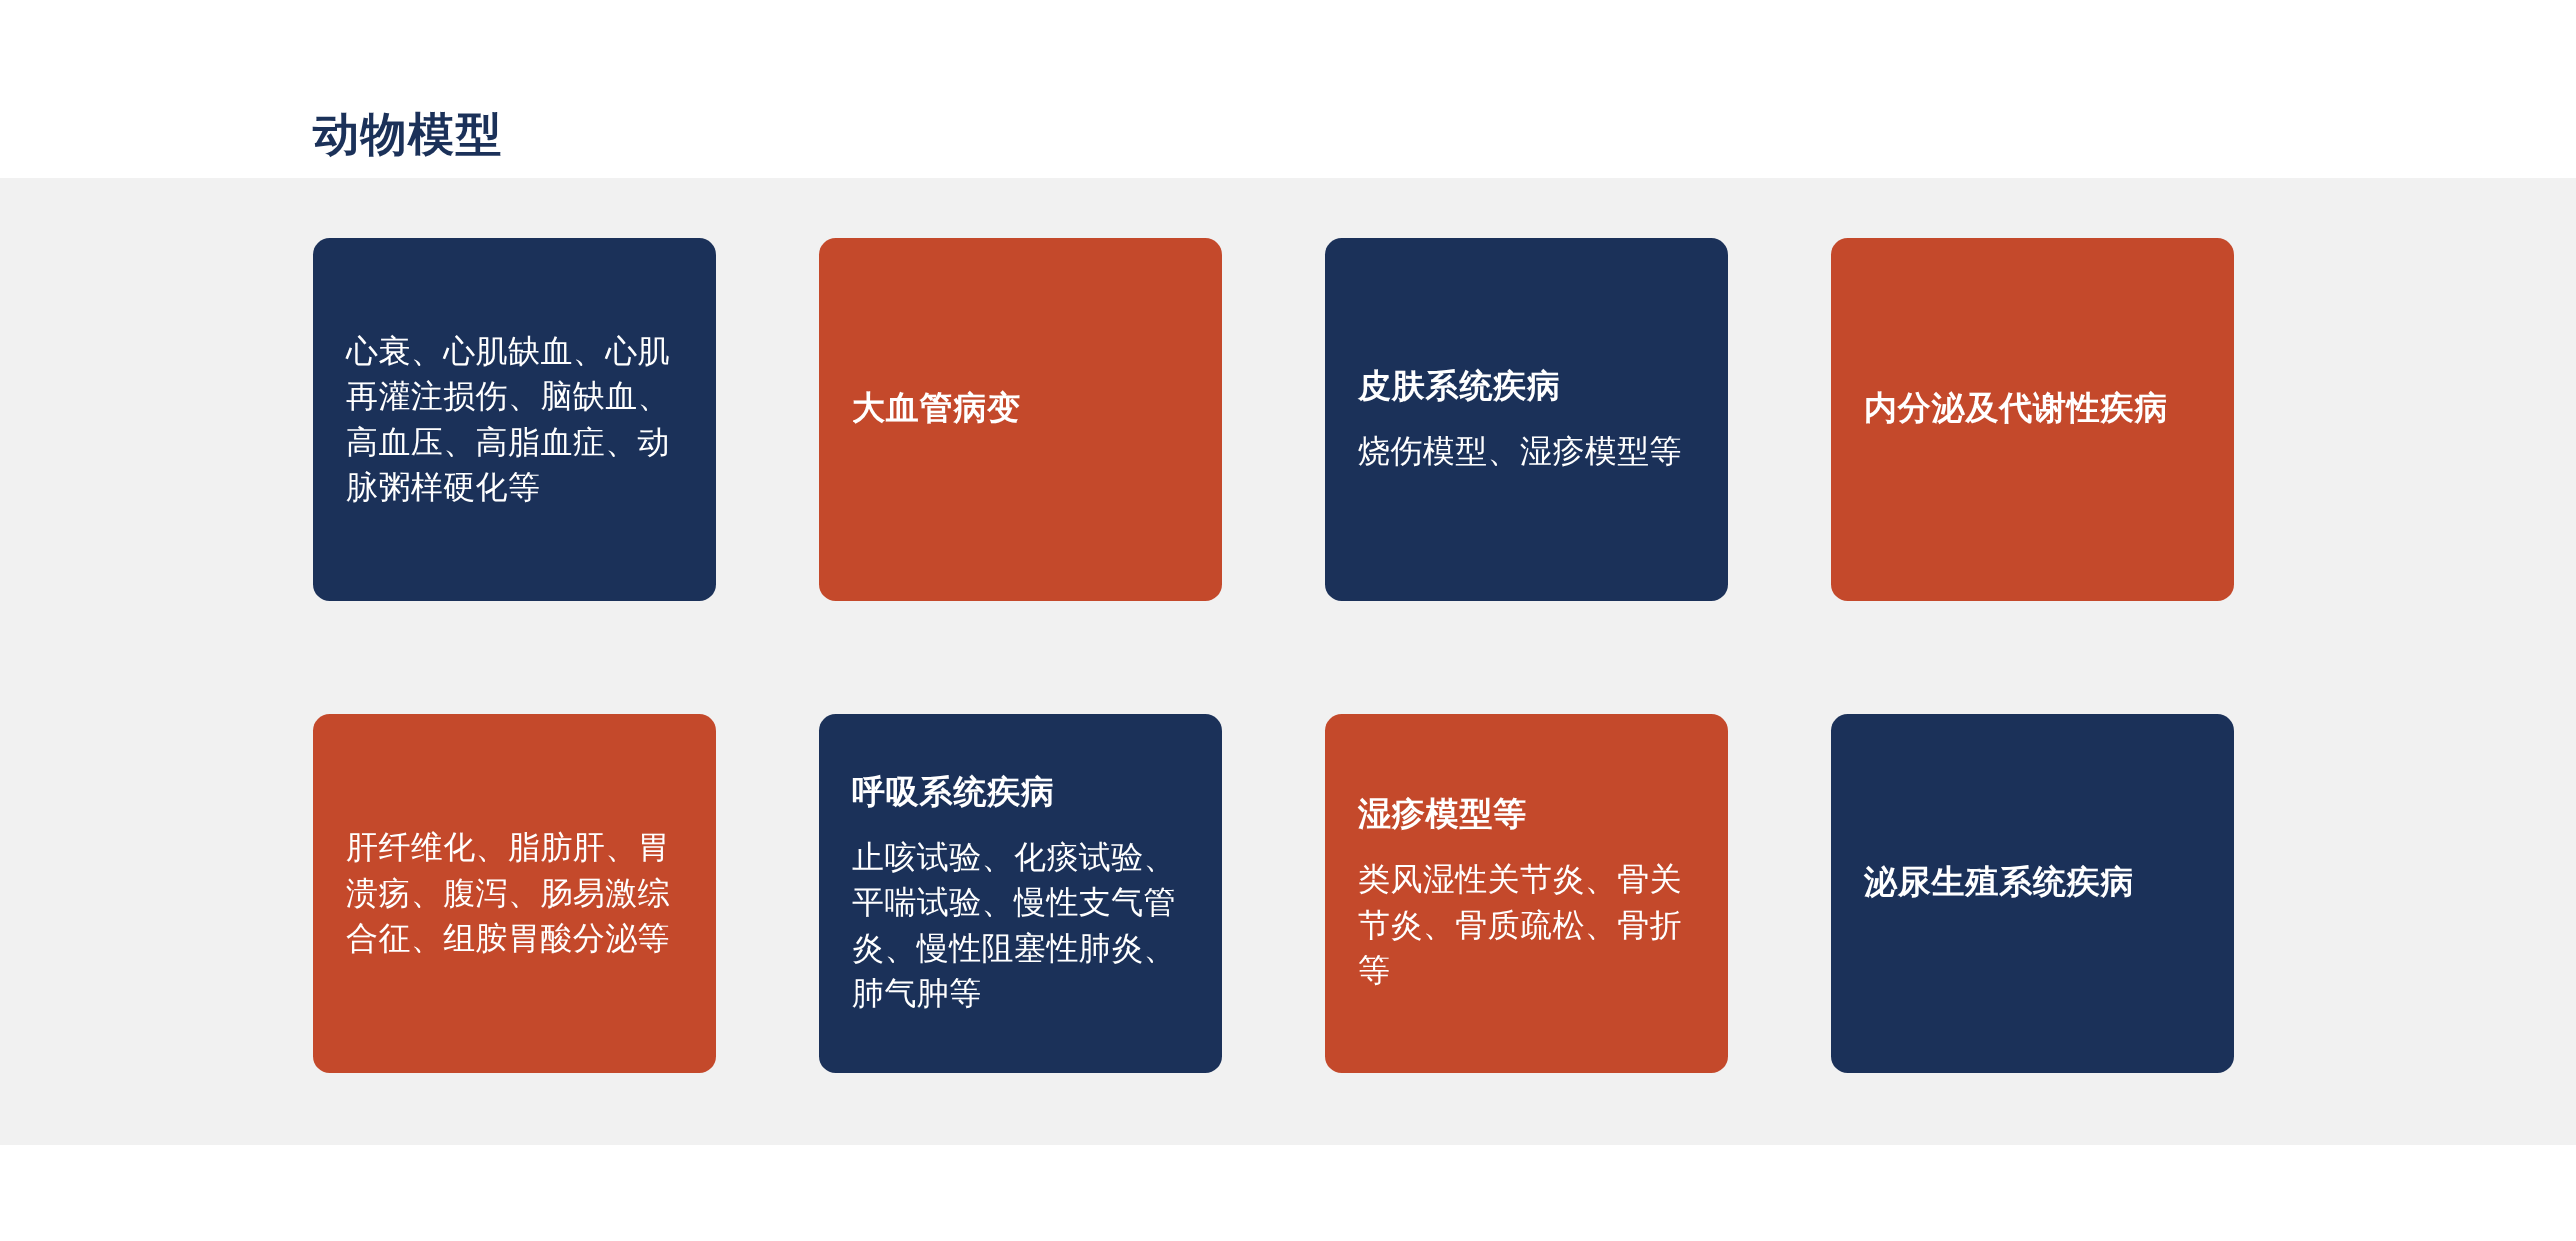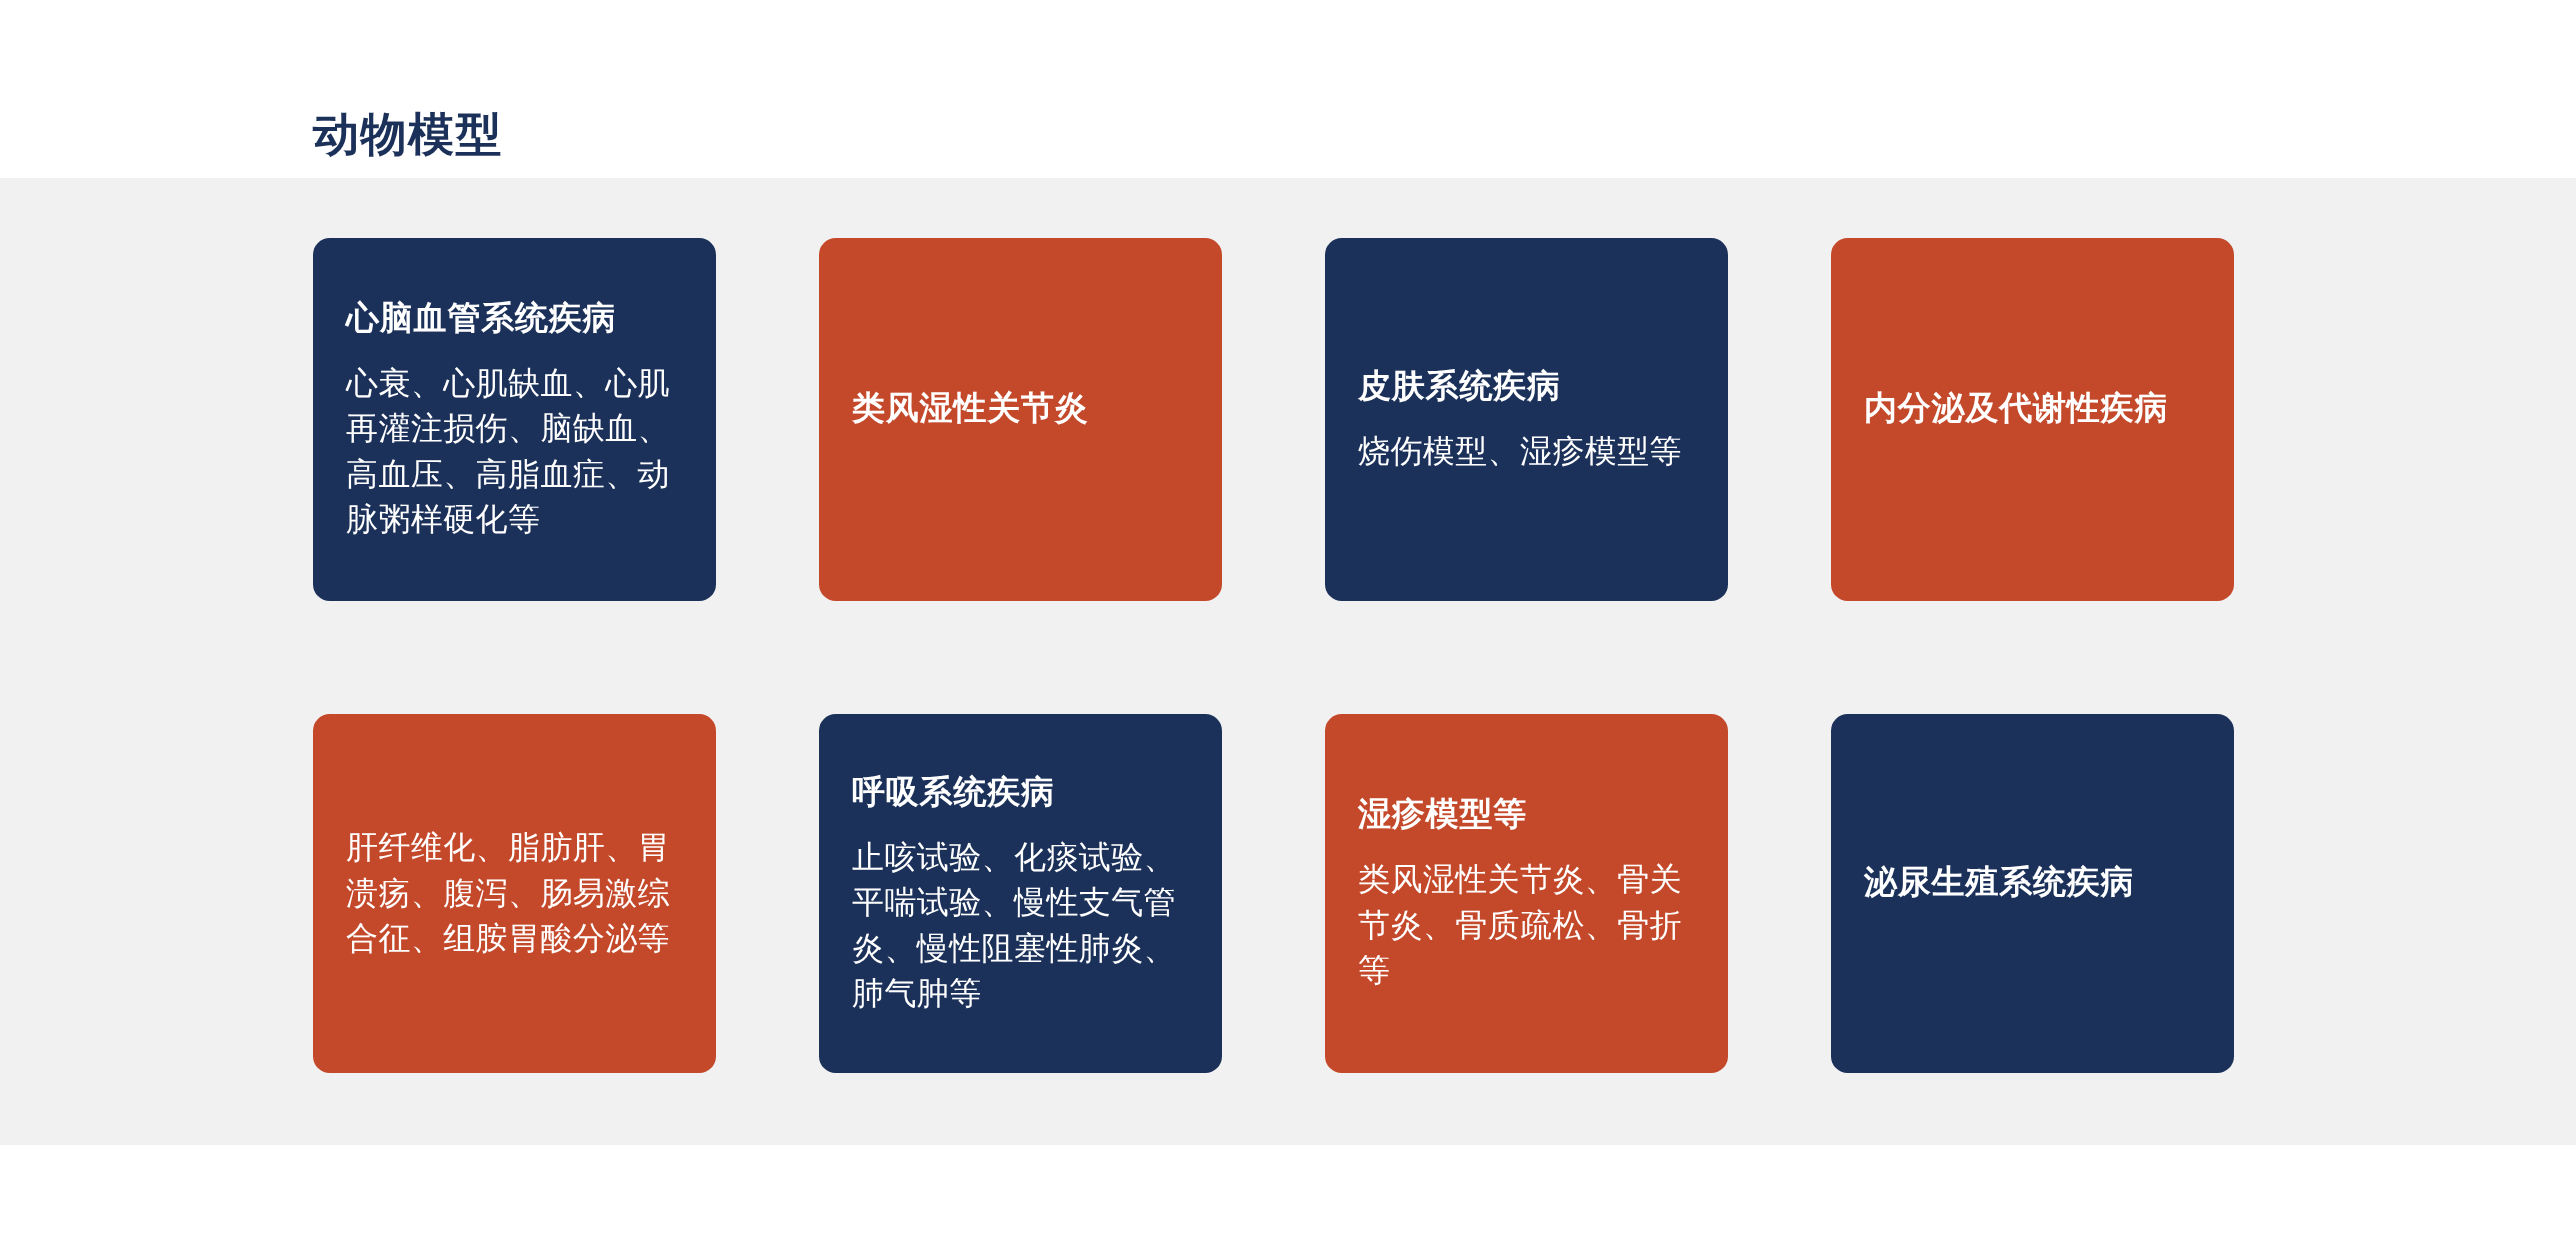--- a/index.html
+++ b/index.html
@@ -112,26 +112,25 @@
 
   <div class="header-band">
     <h1 class="page-title">动物模型</h1>
   </div>
 
   <div class="content-band">
 
     <div class="card-grid">
 
       <div class="card navy">
-        <div class="card-title">心脑血管系统疾病</div>
         <div class="card-body">心衰、心肌缺血、心肌再灌注损伤、脑缺血、高血压、高脂血症、动脉粥样硬化等</div>
       </div>
 
       <div class="card orange">
-        <div class="card-title">类风湿性关节炎</div>
+        <div class="card-title">大血管病变</div>
       </div>
 
       <div class="card navy">
         <div class="card-title">皮肤系统疾病</div>
         <div class="card-body">烧伤模型、湿疹模型等</div>
       </div>
 
       <div class="card orange">
         <div class="card-title">内分泌及代谢性疾病</div>
       </div>

